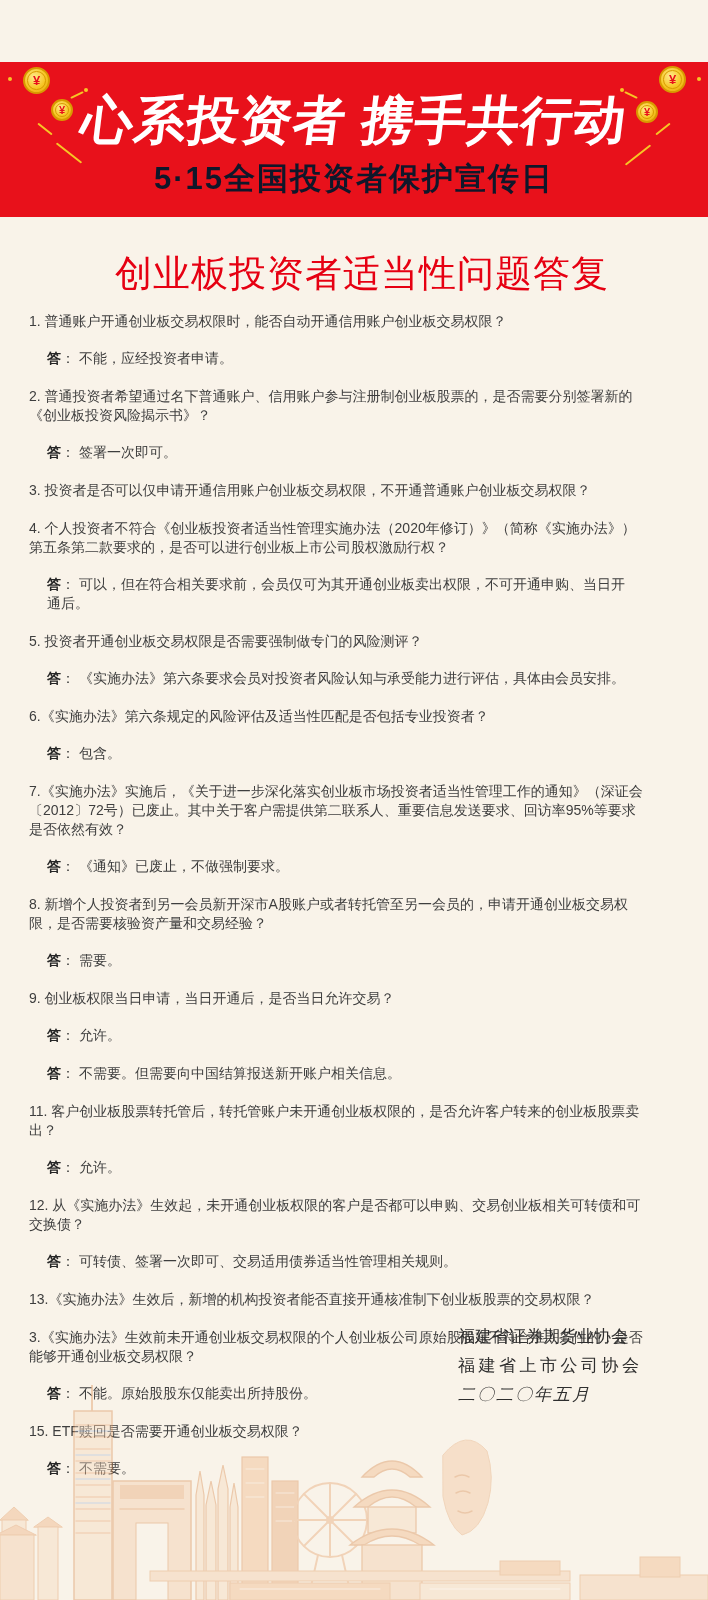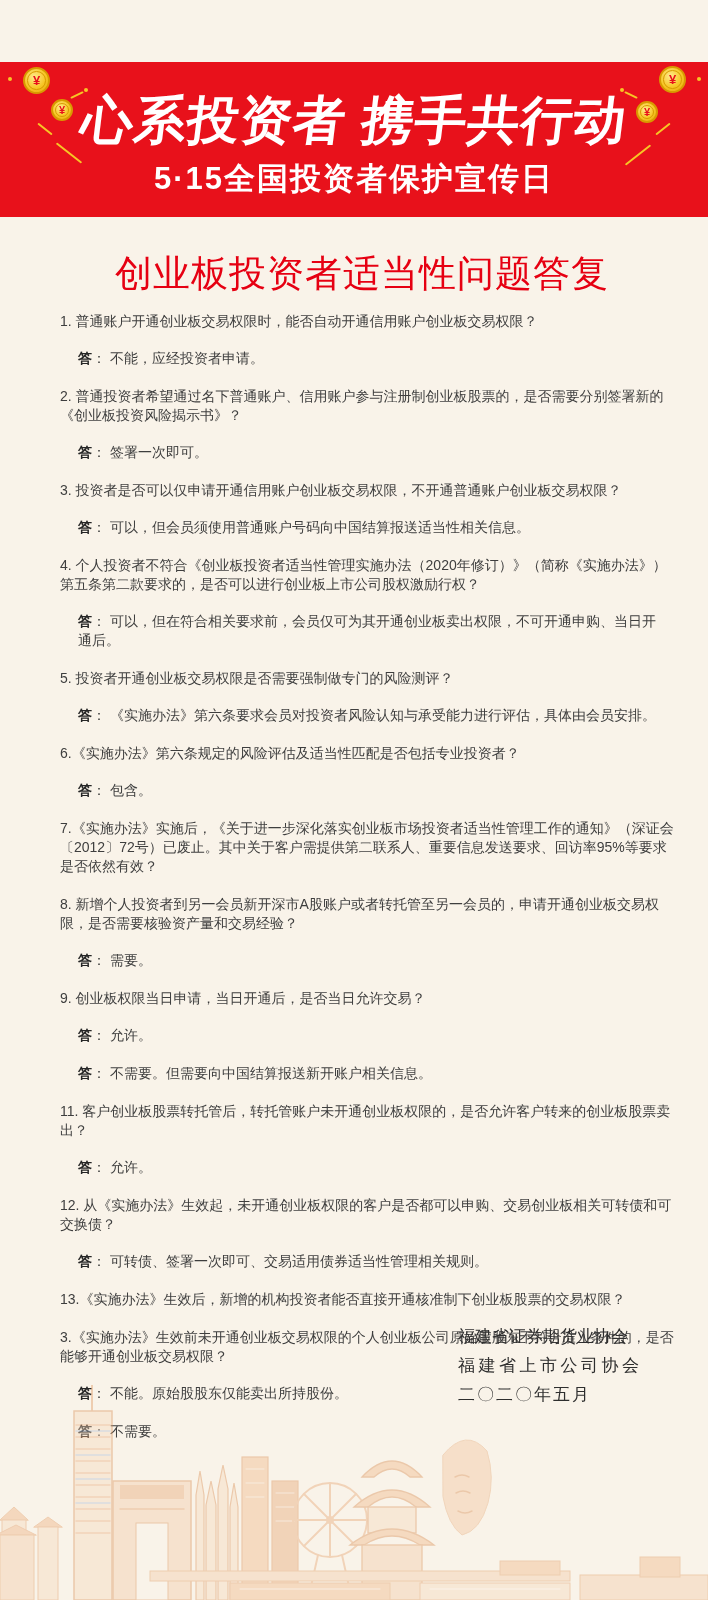--- a/index.html
+++ b/index.html
@@ -4,40 +4,40 @@
 <style>
   html,body{margin:0;padding:0;background:#efe9dd;}
   .poster{position:relative;width:708px;height:1600px;margin:0 auto;background:#f9f3e9;overflow:hidden;
           font-family:"Liberation Sans","DejaVu Sans",sans-serif;}
   
   .banner{position:absolute;left:0;top:62px;width:708px;height:155px;background:#e8111b;}
   .banner-title{position:absolute;left:0;top:24px;width:100%;text-align:center;
                 color:#ffffff;font-size:52px;font-weight:bold;letter-spacing:1px;
                 transform:skewX(-7deg);white-space:nowrap;}
   .banner-subtitle{position:absolute;left:0;top:96px;width:100%;text-align:center;
-                   color:#ffffff;font-size:31px;font-weight:bold;letter-spacing:2px;white-space:nowrap;}
+                   color:#0f172a;font-size:31px;font-weight:bold;letter-spacing:2px;white-space:nowrap;}
   .coin{position:absolute;border-radius:50%;background:radial-gradient(circle at 40% 35%,#ffe98a 0%,#f7c625 55%,#e5a50a 100%);
         border:2px solid #d89a00;box-sizing:border-box;display:flex;align-items:center;justify-content:center;
         color:#e8111b;font-weight:bold;}
   .coin-inner{border:1px solid #d89a00;border-radius:50%;width:72%;height:72%;display:flex;align-items:center;justify-content:center;}
   .spark{position:absolute;height:2px;background:#f7c625;border-radius:2px;}
   .spark-dot{position:absolute;width:4px;height:4px;border-radius:50%;background:#f7c625;}
   
   .page-title{position:absolute;left:0;top:249px;width:100%;text-align:center;
               color:#e60012;font-size:37px;font-weight:normal;letter-spacing:1px;white-space:nowrap;padding-left:8px;}
-  .qa-list{position:absolute;left:60px;top:312px;width:614px;color:#3e3e3e;font-size:14px;line-height:19px;}
+  .qa-list{position:absolute;left:29px;top:312px;width:614px;color:#3e3e3e;font-size:14px;line-height:19px;}
   .qa-item{margin-bottom:19px;}
   .qa-q{margin:0;}
   .qa-a{margin:18px;}
   .ans-label{font-weight:bold;color:#262626;}
   
   .footer{position:absolute;top:1322px;right:58px;width:192px;
           color:#2e2e2e;font-size:17px;line-height:29px;z-index:2;}
   .footer-line2{letter-spacing:3.5px;}
-  .footer-line3{letter-spacing:2px;}
+  .footer-line3{letter-spacing:2px;font-style:italic;}
   
   .skyline{position:absolute;left:0;bottom:0;width:708px;height:215px;z-index:1;}
 </style>
 </head>
 <body>
 
 <div class="poster">
 
   <div class="banner">
 
@@ -77,40 +77,40 @@
     <p class="qa-a"><span class="ans-label">答</span><span class="ans-colon">： </span><span>不能，应经投资者申请。</span></p>
   </div>
 
   <div class="qa-item">
     <p class="qa-q">2. 普通投资者希望通过名下普通账户、信用账户参与注册制创业板股票的，是否需要分别签署新的《创业板投资风险揭示书》？</p>
     <p class="qa-a"><span class="ans-label">答</span><span class="ans-colon">： </span><span>签署一次即可。</span></p>
   </div>
 
   <div class="qa-item">
     <p class="qa-q">3. 投资者是否可以仅申请开通信用账户创业板交易权限，不开通普通账户创业板交易权限？</p>
-    <p class="qa-a"><span class="ans-label">答</span><span class="ans-colon">： </span><span>可以，但会员须使用普通账户号码向中国结算报送适当性相关信息。</span></p>
   </div>
 
   <div class="qa-item">
     <p class="qa-q">4. 个人投资者不符合《创业板投资者适当性管理实施办法（2020年修订）》（简称《实施办法》）第五条第二款要求的，是否可以进行创业板上市公司股权激励行权？</p>
     <p class="qa-a"><span class="ans-label">答</span><span class="ans-colon">： </span><span>可以，但在符合相关要求前，会员仅可为其开通创业板卖出权限，不可开通申购、当日开通后。</span></p>
   </div>
 
   <div class="qa-item">
     <p class="qa-q">5. 投资者开通创业板交易权限是否需要强制做专门的风险测评？</p>
     <p class="qa-a"><span class="ans-label">答</span><span class="ans-colon">： </span><span>《实施办法》第六条要求会员对投资者风险认知与承受能力进行评估，具体由会员安排。</span></p>
   </div>
 
   <div class="qa-item">
     <p class="qa-q">6.《实施办法》第六条规定的风险评估及适当性匹配是否包括专业投资者？</p>
     <p class="qa-a"><span class="ans-label">答</span><span class="ans-colon">： </span><span>包含。</span></p>
   </div>
 
   <div class="qa-item">
     <p class="qa-q">7.《实施办法》实施后，《关于进一步深化落实创业板市场投资者适当性管理工作的通知》（深证会〔2012〕72号）已废止。其中关于客户需提供第二联系人、重要信息发送要求、回访率95%等要求是否依然有效？</p>
+    <p class="qa-a"><span class="ans-label">答</span><span class="ans-colon">： </span><span>《通知》已废止，不做强制要求。</span></p>
   </div>
 
   <div class="qa-item">
     <p class="qa-q">8. 新增个人投资者到另一会员新开深市A股账户或者转托管至另一会员的，申请开通创业板交易权限，是否需要核验资产量和交易经验？</p>
     <p class="qa-a"><span class="ans-label">答</span><span class="ans-colon">： </span><span>需要。</span></p>
   </div>
 
   <div class="qa-item">
     <p class="qa-q">9. 创业板权限当日申请，当日开通后，是否当日允许交易？</p>
     <p class="qa-a"><span class="ans-label">答</span><span class="ans-colon">： </span><span>允许。</span></p>
@@ -133,20 +133,21 @@
   <div class="qa-item">
     <p class="qa-q">13.《实施办法》生效后，新增的机构投资者能否直接开通核准制下创业板股票的交易权限？</p>
   </div>
 
   <div class="qa-item">
     <p class="qa-q">3.《实施办法》生效前未开通创业板交易权限的个人创业板公司原始股股东不符合准入条件的，是否能够开通创业板交易权限？</p>
     <p class="qa-a"><span class="ans-label">答</span><span class="ans-colon">： </span><span>不能。原始股股东仅能卖出所持股份。</span></p>
   </div>
 
   <div class="qa-item">
+    <p class="qa-q">15. ETF赎回是否需要开通创业板交易权限？</p>
     <p class="qa-a"><span class="ans-label">答</span><span class="ans-colon">： </span><span>不需要。</span></p>
   </div>
 </div>
 
   <div class="footer">
     <div class="footer-line1">福建省证券期货业协会</div>
     <div class="footer-line2">福建省上市公司协会</div>
     <div class="footer-line3">二〇二〇年五月</div>
   </div>
 

